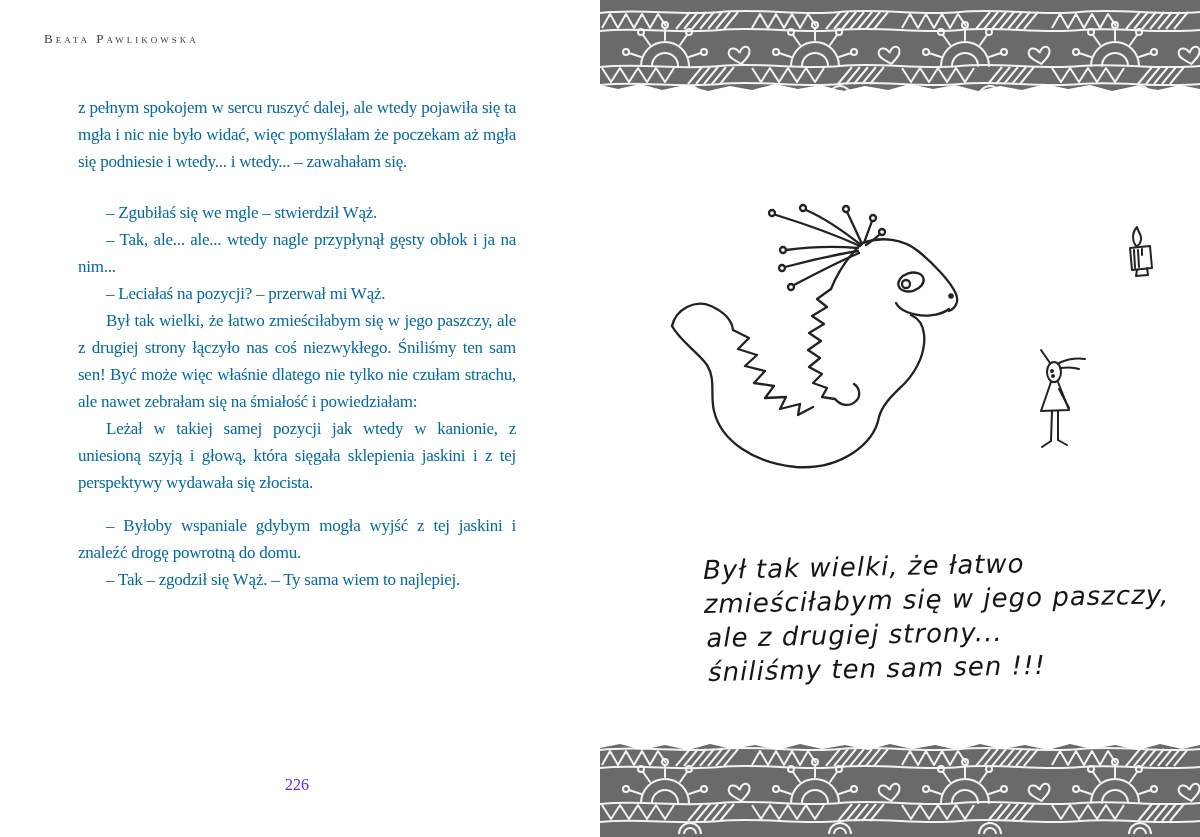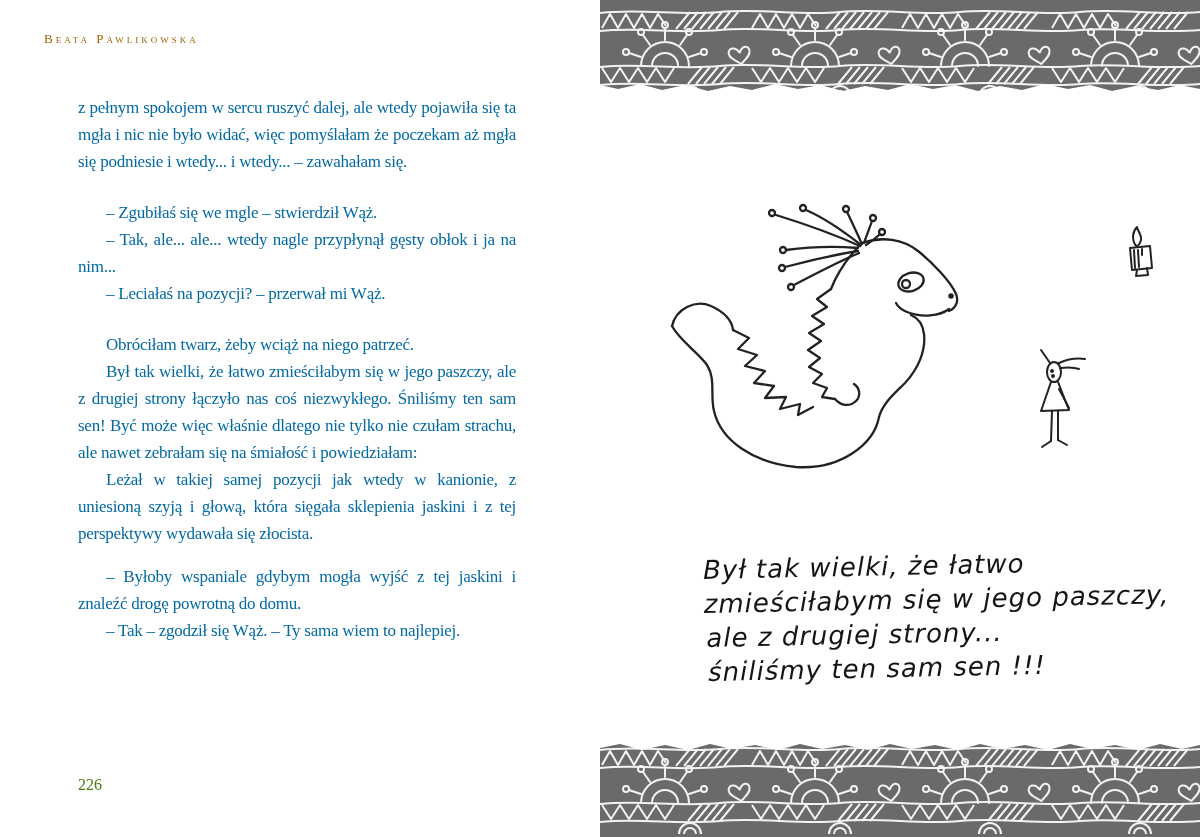--- a/index.html
+++ b/index.html
@@ -3,31 +3,31 @@
 <meta charset="utf-8">
 <style>
   html,body{margin:0;padding:0;}
   body{width:1200px;height:837px;background:#fff;overflow:hidden;
        font-family:"Liberation Serif", serif;}
   .spread{position:relative;width:1200px;height:837px;background:#ffffff;}
 
   
   .left-page{position:absolute;left:0;top:0;width:600px;height:837px;}
   .author-header{position:absolute;left:44px;top:31px;font-size:13px;
-     font-variant:small-caps;letter-spacing:3px;color:#a16207;}
+     font-variant:small-caps;letter-spacing:3px;color:#404040;}
   .body-text{position:absolute;left:78px;top:94px;width:438px;
      font-size:17px;line-height:27px;letter-spacing:-0.25px;color:#0369a1;
      text-align:justify;}
   .body-text p{margin:0;}
   .body-text p.ind{text-indent:28px;}
   .gap-lg{margin-top:24px !important;}
   .gap-md{margin-top:16px !important;}
   .gap-sm{margin-top:9px !important;}
   .page-number{position:absolute;left:78px;top:776px;width:438px;
-     text-align:left;font-size:16px;color:#4d7c0f;}
+     text-align:center;font-size:16px;color:#6d28d9;}
 
   
   .right-page{position:absolute;left:600px;top:0;width:600px;height:837px;}
   .border-svg{position:absolute;left:0;width:600px;height:100px;display:block;}
   .border-top{top:0;}
   .border-bottom{top:737px;}
   .illustration-svg{position:absolute;left:0;top:100px;width:600px;height:637px;}
 
   .handwriting{position:absolute;left:104px;top:548px;width:480px;
      transform:rotate(-1.2deg);color:#151515;
@@ -43,21 +43,20 @@
 <div class="spread">
 
   <div class="left-page">
     <div class="author-header">Beata Pawlikowska</div>
 
     <div class="body-text">
       <p>z pełnym spokojem w sercu ruszyć dalej, ale wtedy pojawiła się ta mgła i nic nie było widać, więc pomyślałam że poczekam aż mgła się podniesie i wtedy... i wtedy... – zawahałam się.</p>
       <p class="ind gap-lg">– Zgubiłaś się we mgle – stwierdził Wąż.</p>
       <p class="ind">– Tak, ale... ale... wtedy nagle przypłynął gęsty obłok i ja na nim...</p>
       <p class="ind">– Leciałaś na pozycji? – przerwał mi Wąż.</p>
-      <p class="ind gap-lg">Obróciłam twarz, żeby wciąż na niego patrzeć.</p>
       <p class="ind">Był tak wielki, że łatwo zmieściłabym się w jego paszczy, ale z drugiej strony łączyło nas coś niezwykłego. Śniliśmy ten sam sen! Być może więc właśnie dlatego nie tylko nie czułam strachu, ale nawet zebrałam się na śmiałość i powiedziałam:</p>
       <p class="ind">Leżał w takiej samej pozycji jak wtedy w kanionie, z uniesioną szyją i głową, która sięgała sklepienia jaskini i z tej perspektywy wydawała się złocista.</p>
       <p class="ind gap-md">– Byłoby wspaniale gdybym mogła wyjść z tej jaskini i znaleźć drogę powrotną do domu.</p>
       <p class="ind">– Tak – zgodził się Wąż. – Ty sama wiem to najlepiej.</p>
     </div>
 
     <div class="page-number">226</div>
   </div>
 
   <div class="right-page">

